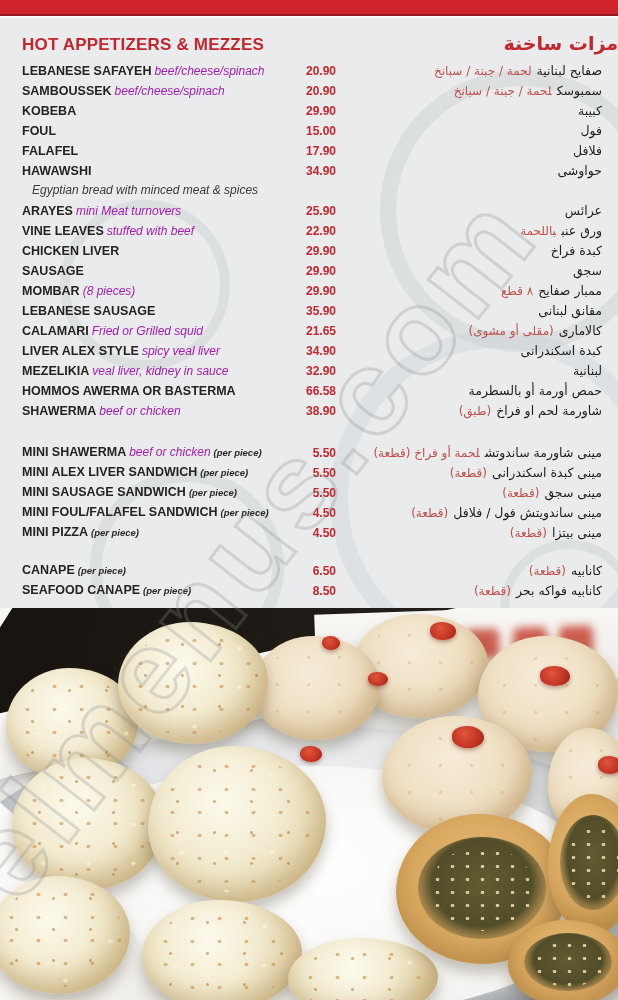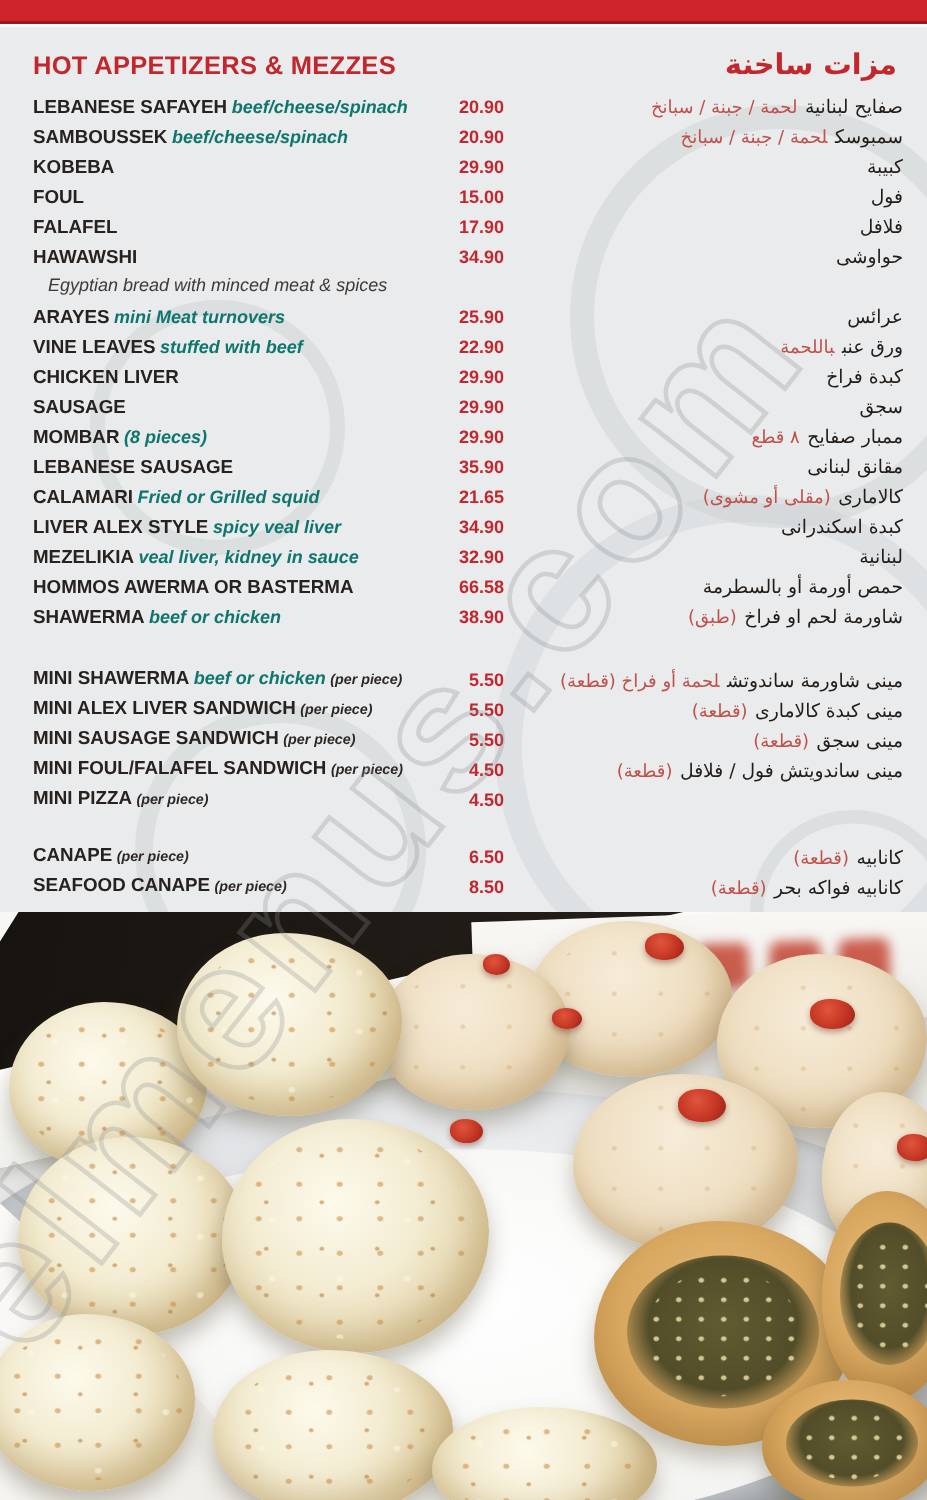--- a/index.html
+++ b/index.html
@@ -10,27 +10,27 @@
   .swirl{position:absolute;border-radius:50%;border:12px solid rgba(203,208,211,.45);pointer-events:none;}
   .sw1{width:250px;height:250px;left:380px;top:70px;border-width:16px;}
   .sw2{width:150px;height:150px;left:60px;top:200px;border-width:10px;}
   .sw3{width:300px;height:300px;left:330px;top:330px;border-width:18px;opacity:.8;}
   .sw4{width:170px;height:170px;left:90px;top:470px;border-width:12px;}
   .sw5{width:120px;height:120px;left:500px;top:540px;border-width:9px;}
 
   .topbar{height:14px;background:#d0242c;border-bottom:2px solid #951a20;box-shadow:0 2px 0 #f8f8f8;}
 
   .menu{position:relative;}
-  .titlebar{display:flex;justify-content:space-between;align-items:baseline;padding:16px 20px 6px 22px;height:22px;}
+  .titlebar{display:flex;justify-content:space-between;align-items:baseline;padding:16px 0 6px 22px;height:22px;}
   .title-en{font-size:17px;font-weight:bold;color:#c1272d;letter-spacing:.2px;}
   .title-ar{font-size:19px;font-weight:bold;color:#c1272d;font-family:"DejaVu Sans",sans-serif;}
 
   .row{display:grid;grid-template-columns:262px 52px 1fr;height:20px;line-height:20px;align-items:center;padding:0 16px 0 22px;position:relative;}
   .en{font-size:12.5px;font-weight:bold;color:#27221f;white-space:nowrap;overflow:visible;}
-  .ds{font-weight:bold;font-style:italic;font-size:12px;color:#0f766e;margin-left:3px;}
+  .ds{font-weight:normal;font-style:italic;font-size:12px;color:#a21caf;margin-left:3px;}
   .nt{font-weight:bold;font-style:italic;font-size:9.5px;color:#2c2724;margin-left:3px;}
   .pr{font-size:12px;font-weight:bold;color:#c1272d;text-align:right;}
   .ar{text-align:right;font-family:"DejaVu Sans",sans-serif;white-space:nowrap;margin-left:24px;}
   .arb{color:#221c18;font-size:12.5px;}
   .arr{color:#c0504a;font-size:12px;margin-inline-start:5px;}
   .ds:empty,.nt:empty,.arr:empty{display:none;}
   .note-line{height:20px;line-height:20px;padding-left:32px;font-style:italic;font-size:12px;color:#3f3a37;}
   .gap-lg{height:22px;}
   .gap-md{height:18px;}
 
@@ -188,35 +188,36 @@
     <div class="gap-lg"></div>
 
     <div class="row">
         <div class="en"><span class="nm">MINI SHAWERMA</span><span class="ds">beef or chicken</span><span class="nt">(per piece)</span></div>
         <div class="pr">5.50</div>
         <div class="ar" dir="rtl"><span class="arb">مينى شاورمة ساندوتش</span><span class="arr">لحمة أو فراخ (قطعة)</span></div>
       </div>
     <div class="row">
         <div class="en"><span class="nm">MINI ALEX LIVER SANDWICH</span><span class="nt">(per piece)</span></div>
         <div class="pr">5.50</div>
-        <div class="ar" dir="rtl"><span class="arb">مينى كبدة كالامارى</span><span class="arr">(قطعة)</span></div>
+        <div class="ar" dir="rtl"><span class="arb">مينى كبدة اسكندرانى</span><span class="arr">(قطعة)</span></div>
       </div>
     <div class="row">
         <div class="en"><span class="nm">MINI SAUSAGE SANDWICH</span><span class="nt">(per piece)</span></div>
         <div class="pr">5.50</div>
         <div class="ar" dir="rtl"><span class="arb">مينى سجق</span><span class="arr">(قطعة)</span></div>
       </div>
     <div class="row">
         <div class="en"><span class="nm">MINI FOUL/FALAFEL SANDWICH</span><span class="nt">(per piece)</span></div>
         <div class="pr">4.50</div>
         <div class="ar" dir="rtl"><span class="arb">مينى ساندويتش فول / فلافل</span><span class="arr">(قطعة)</span></div>
       </div>
     <div class="row">
         <div class="en"><span class="nm">MINI PIZZA</span><span class="nt">(per piece)</span></div>
         <div class="pr">4.50</div>
+        <div class="ar" dir="rtl"><span class="arb">مينى بيتزا</span><span class="arr">(قطعة)</span></div>
       </div>
 
     <div class="gap-md"></div>
 
     <div class="row">
         <div class="en"><span class="nm">CANAPE</span><span class="nt">(per piece)</span></div>
         <div class="pr">6.50</div>
         <div class="ar" dir="rtl"><span class="arb">كانابيه</span><span class="arr">(قطعة)</span></div>
       </div>
     <div class="row">

